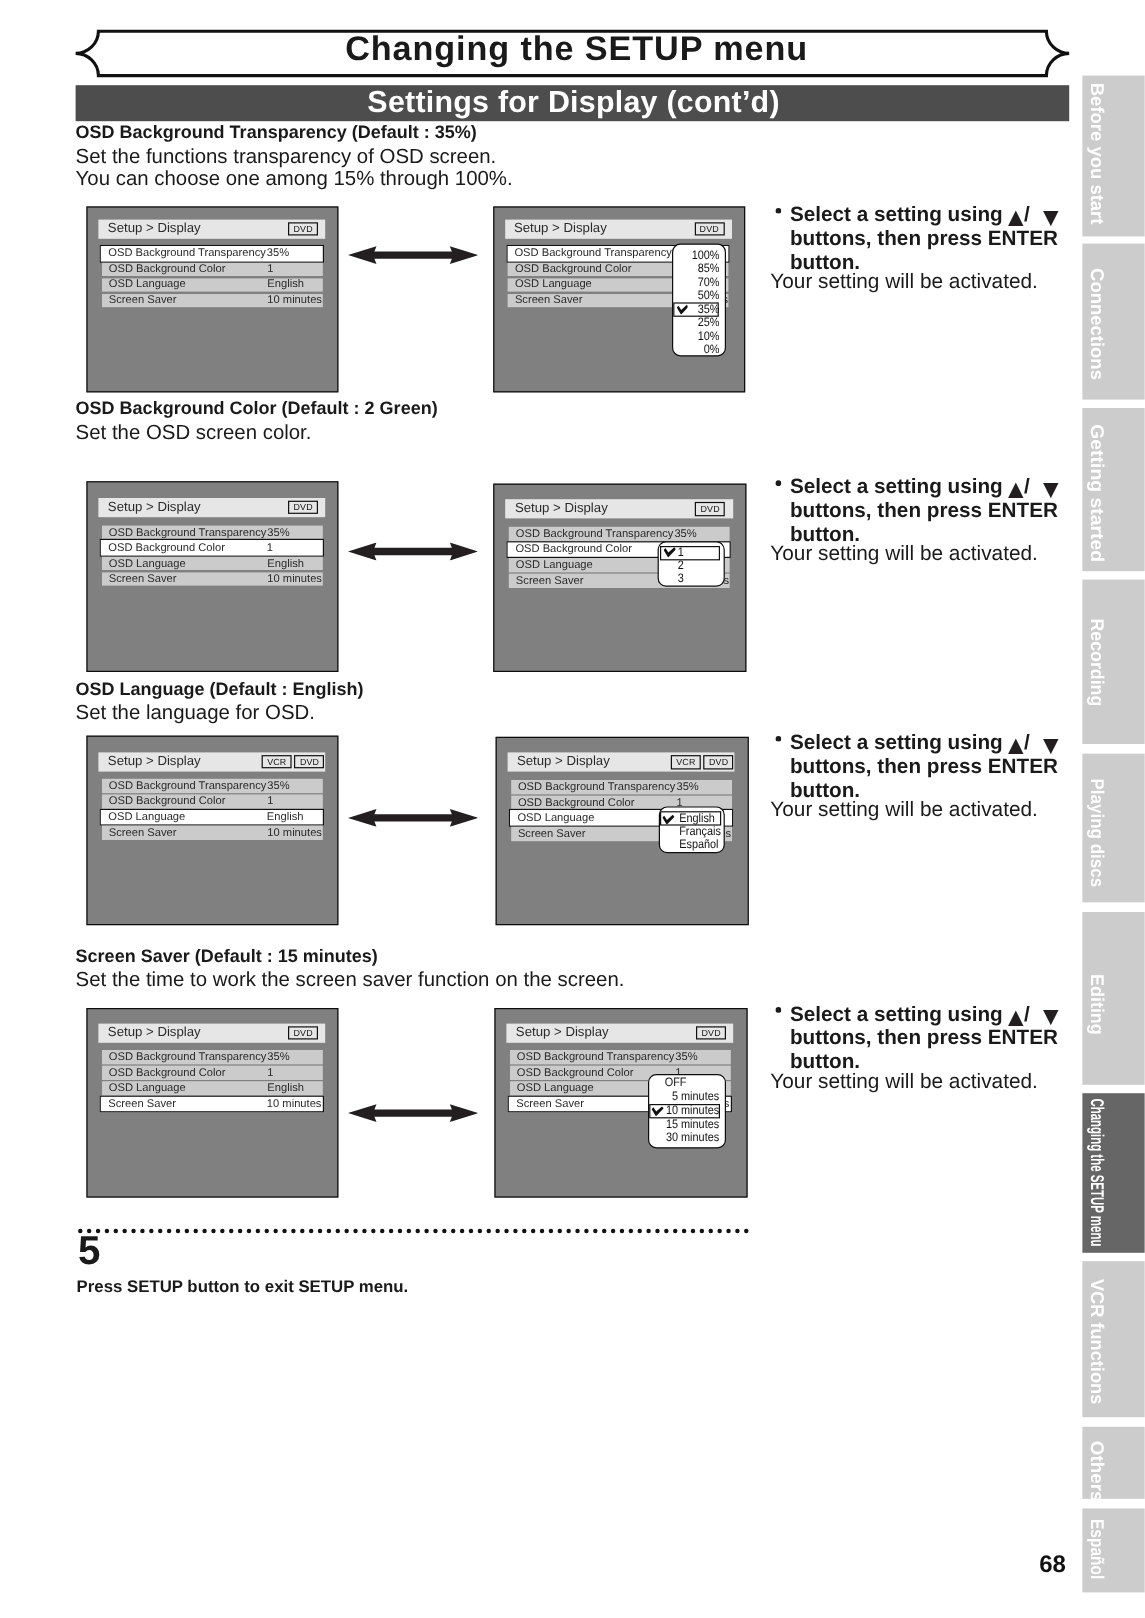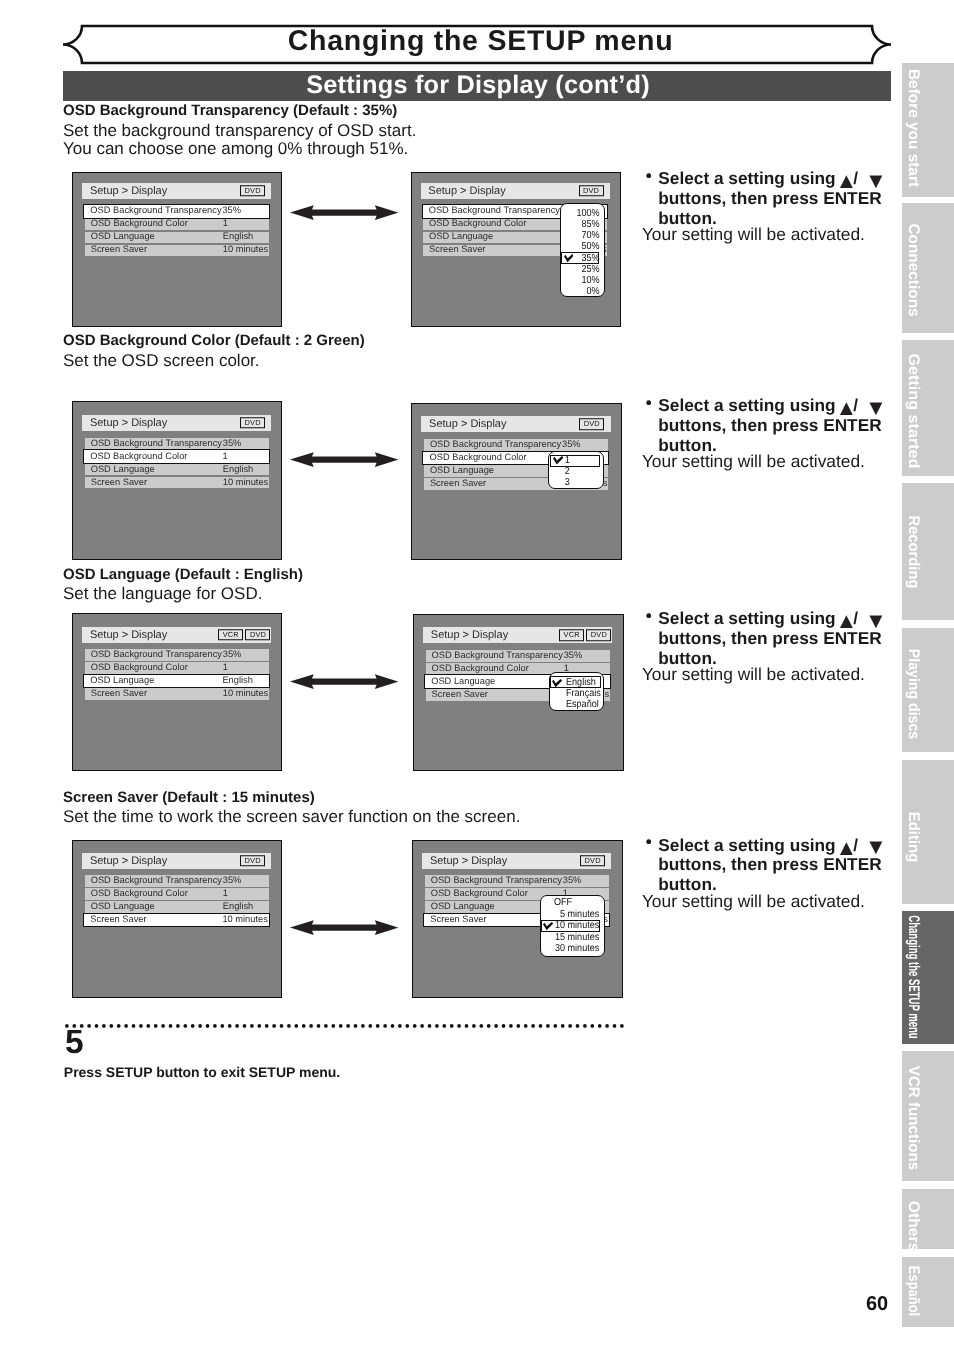--- a/index.html
+++ b/index.html
@@ -78,22 +78,22 @@
 </svg>
 <div id="hdr-title">
       <span>Changing the SETUP menu</span>
     </div>
 <div class="abs" id="sec-bar"></div>
 <div id="sec-bar-txt">
       <span>Settings for Display (cont’d)</span>
     </div>
 
 <div class="sec-head" style="left:63px;top:102.8px">OSD Background Transparency (Default : 35%)</div>
-<div class="sec-line" style="left:63px;top:121.9px">Set the background transparency of OSD start.</div>
-<div class="sec-line" style="left:63px;top:140.1px">You can choose one among 0% through 51%.</div>
+<div class="sec-line" style="left:63px;top:121.9px">Set the functions transparency of OSD screen.</div>
+<div class="sec-line" style="left:63px;top:140.1px">You can choose one among 15% through 100%.</div>
 <div class="screen" style="left:72.1px;top:171.5px;width:210.1px;height:155.5px">
   <div class="osd-title" style="left:9.0px;top:10.0px;width:189.3px;height:16.2px">
     <div class="t">Setup &gt; Display</div>
     <div class="badge" style="left:158.0px;width:25.0px;height:11.5px">DVD</div>
   </div>
   <div class="osd-row hl" style="left:10.2px;top:31.6px;width:186.8px;height:14.6px">
     <div class="lbl">OSD Background Transparency</div>
     <div class="val" style="left:138.1px">35%</div>
   </div>
   <div class="osd-row" style="left:11.6px;top:46.0px;width:184.0px;height:11.8px">
@@ -472,14 +472,14 @@
     </div>
 <div class="tab" style="top:1051.0px;height:130.0px">
       <div class="lab" style="top:67.2px;transform:translateY(-50%) scaleY(0.985)">VCR functions</div>
     </div>
 <div class="tab" style="top:1189.0px;height:60.0px">
       <div class="lab" style="top:37.0px;transform:translateY(-50%) scaleY(1.02)">Others</div>
     </div>
 <div class="tab" style="top:1257.0px;height:70.0px">
       <div class="lab" style="top:33.7px;transform:translateY(-50%) scaleY(0.84)">Español</div>
     </div>
-<div id="pagenum">60</div>
+<div id="pagenum">68</div>
 </div>
 
 </body></html>

